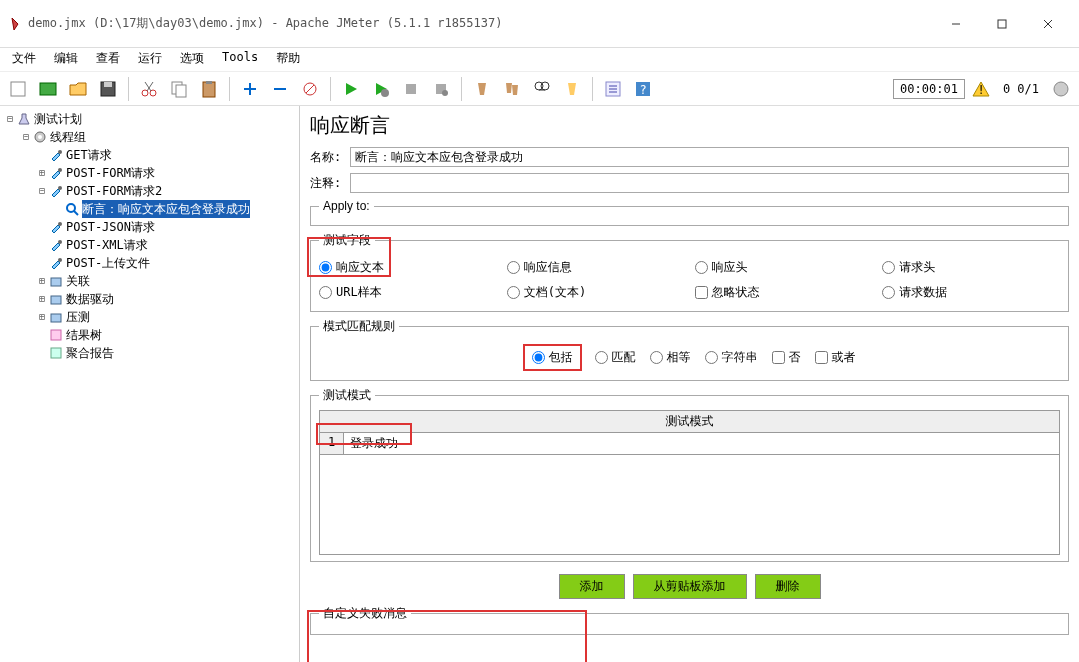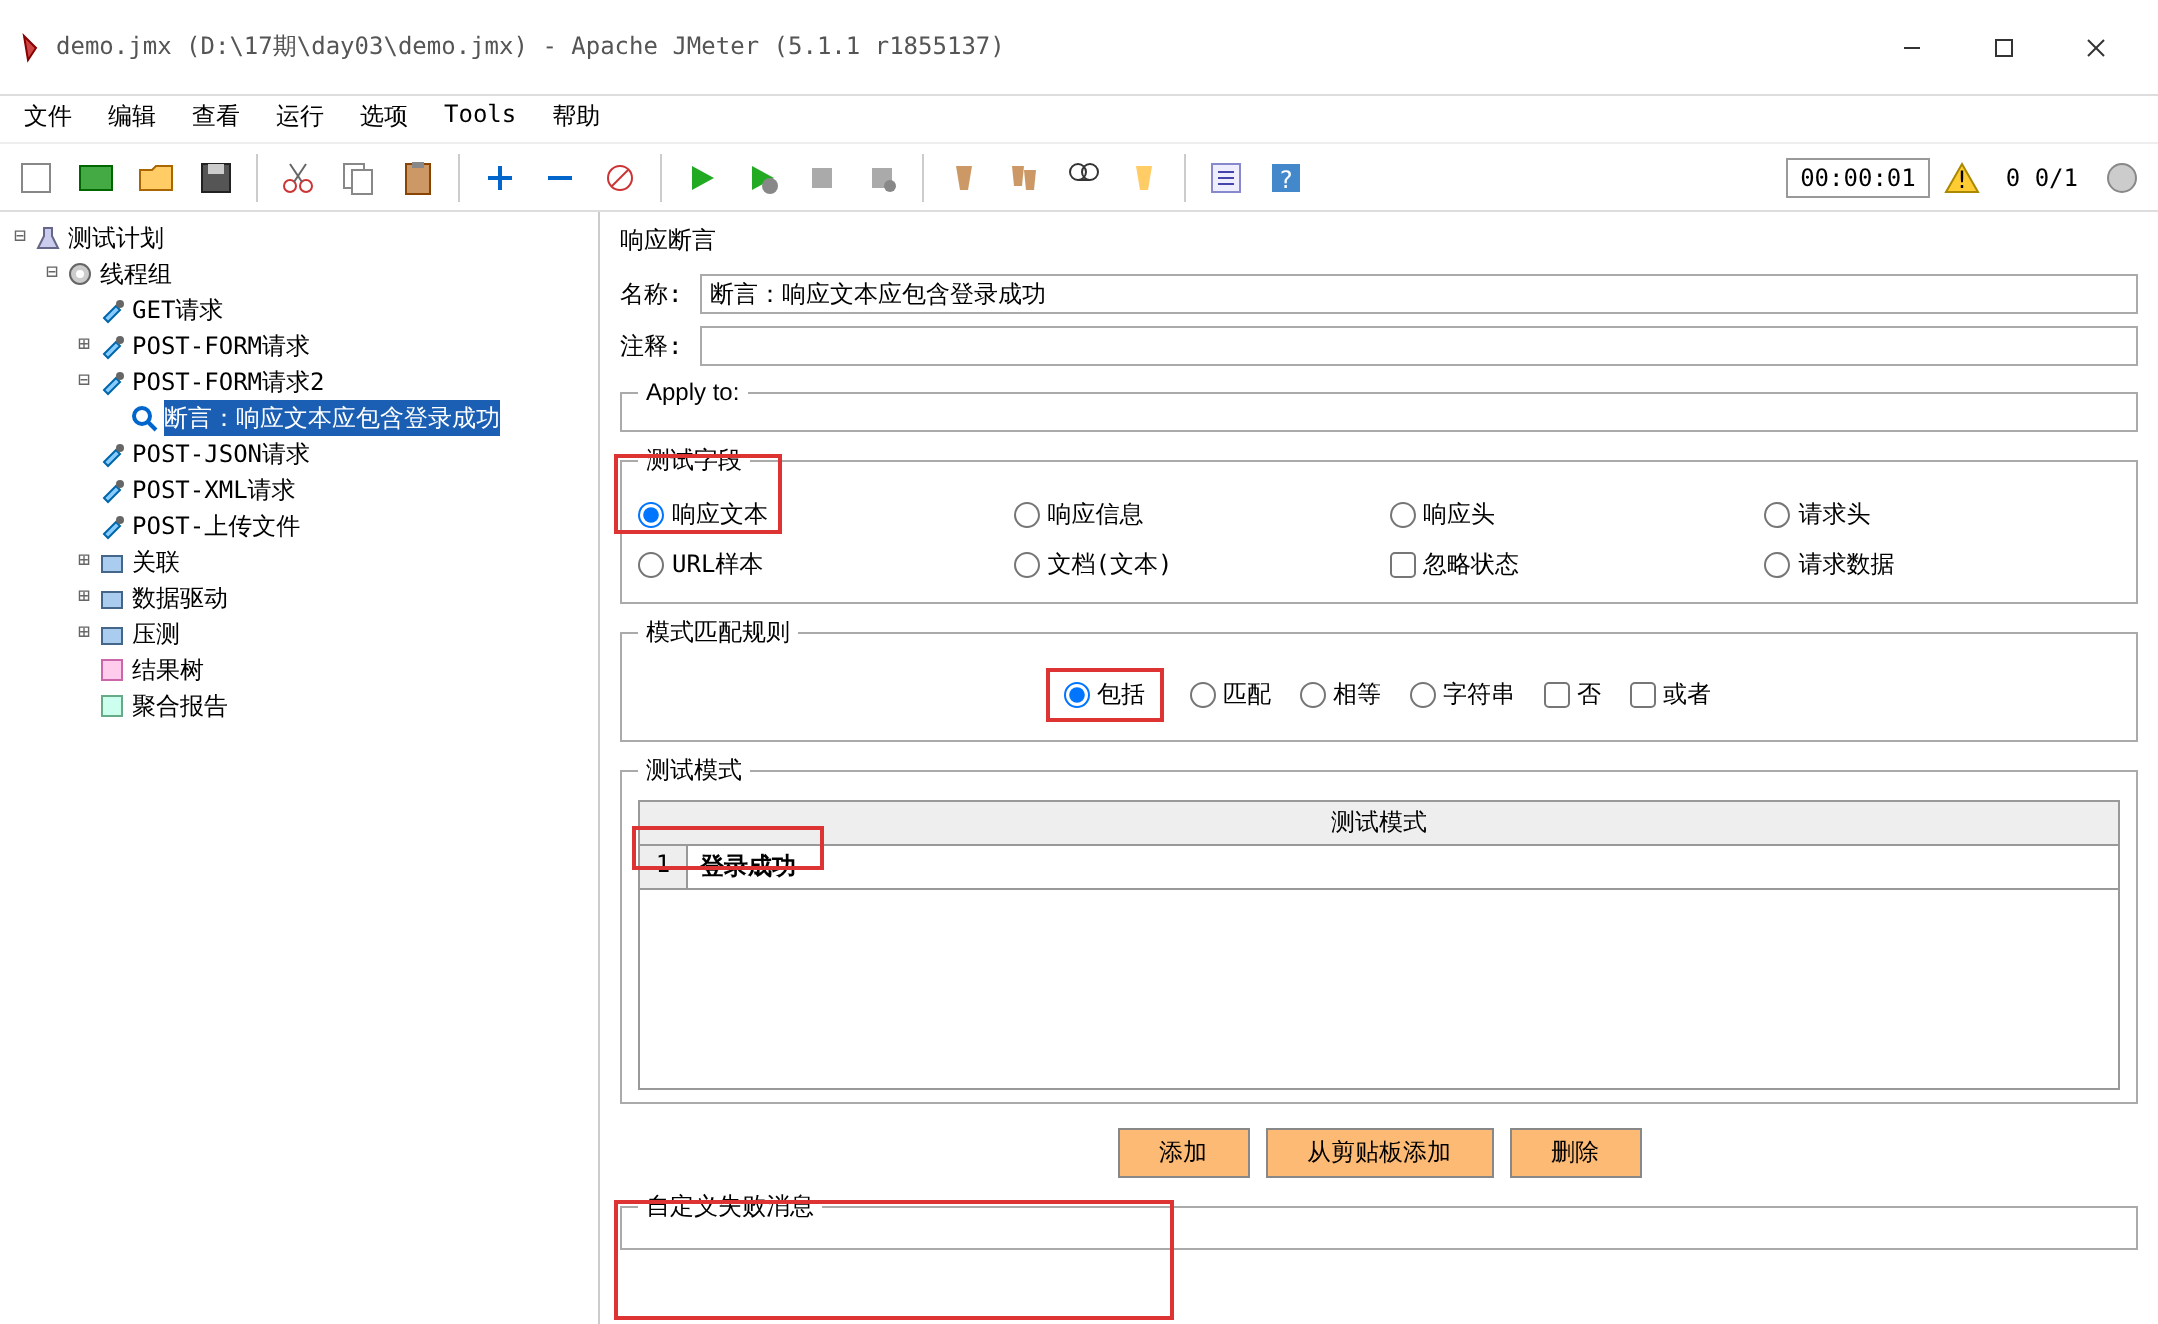--- a/index.html
+++ b/index.html
@@ -26,21 +26,21 @@
 .tree-node { white-space: nowrap; line-height: 18px; display: flex; align-items: center; }
 .tree-node .toggle { width: 12px; display: inline-block; text-align: center; font-size: 10px; color: #666; }
 .tree-node .ticon { width: 16px; height: 16px; display: inline-flex; align-items: center; justify-content: center; margin-right: 2px; }
 .tree-node.selected .label { background: #1a5fb4; color: #fff; }
 .indent0 { padding-left: 0; }
 .indent1 { padding-left: 16px; }
 .indent2 { padding-left: 32px; }
 .indent3 { padding-left: 48px; }
 
 .main { flex: 1; padding: 6px 10px; overflow: auto; }
-.main h2 { font-size: 12px; font-weight: normal; margin-bottom: 8px; }
+.main h2 { font-size: 20px; font-weight: normal; margin-bottom: 8px; }
 .field-row { display: flex; align-items: center; margin-bottom: 6px; }
 .field-row label { width: 40px; font-family: monospace; }
 .field-row input { flex: 1; border: 1px solid #aaa; padding: 2px 4px; height: 20px; font-family: monospace; }
 
 fieldset { border: 1px solid #aaa; margin-bottom: 6px; padding: 6px 8px; position: relative; }
 fieldset > legend { padding: 0 4px; font-family: Liberation Sans, sans-serif; }
 
 .radio-row { display: flex; align-items: center; gap: 8px; flex-wrap: wrap; padding: 4px 0; font-family: monospace; }
 .radio-row label { display: flex; align-items: center; gap: 4px; }
 .inline-input { border: 1px solid #aaa; width: 140px; height: 20px; }
@@ -48,25 +48,25 @@
 .testfield-grid { display: grid; grid-template-columns: repeat(4, 1fr); gap: 8px 10px; padding: 4px 0; font-family: monospace; }
 .testfield-grid label { display: flex; align-items: center; gap: 4px; }
 
 .redbox { outline: 2px solid #d33; outline-offset: -1px; justify-content: center; }
 .redbox-wrap { position: absolute; border: 2px solid #d33; pointer-events: none; }
 
 .table-wrap { border: 1px solid #999; }
 .table-head { background: #eee; border-bottom: 1px solid #999; text-align: center; padding: 2px; font-family: monospace; }
 .table-body { display: flex; }
 .table-body .rownum { width: 24px; background: #eee; border-right: 1px solid #999; text-align: center; padding: 2px; }
-.table-body .cell { flex: 1; padding: 2px 6px; font-family: monospace; font-weight: bold; }
+.table-body .cell { flex: 1; padding: 2px 6px; font-family: monospace; }
 .table-scroll { height: 100px; overflow-y: scroll; border: 1px solid #999; border-top: none; }
 
 .btn-row { display: flex; justify-content: center; gap: 8px; padding: 6px 0; }
-.btn { border: 1px solid #888; background: #fdba74; padding: 3px 20px; font-family: monospace; }
+.btn { border: 1px solid #888; background: #84cc16; padding: 3px 20px; font-family: monospace; }
 
 .fail-msg-box { position: relative; }
 
 input[type=radio], input[type=checkbox] { width: 13px; height: 13px; }
 </style>
 </head>
 <body>
 
 <div class="titlebar">
   <span class="icon">

